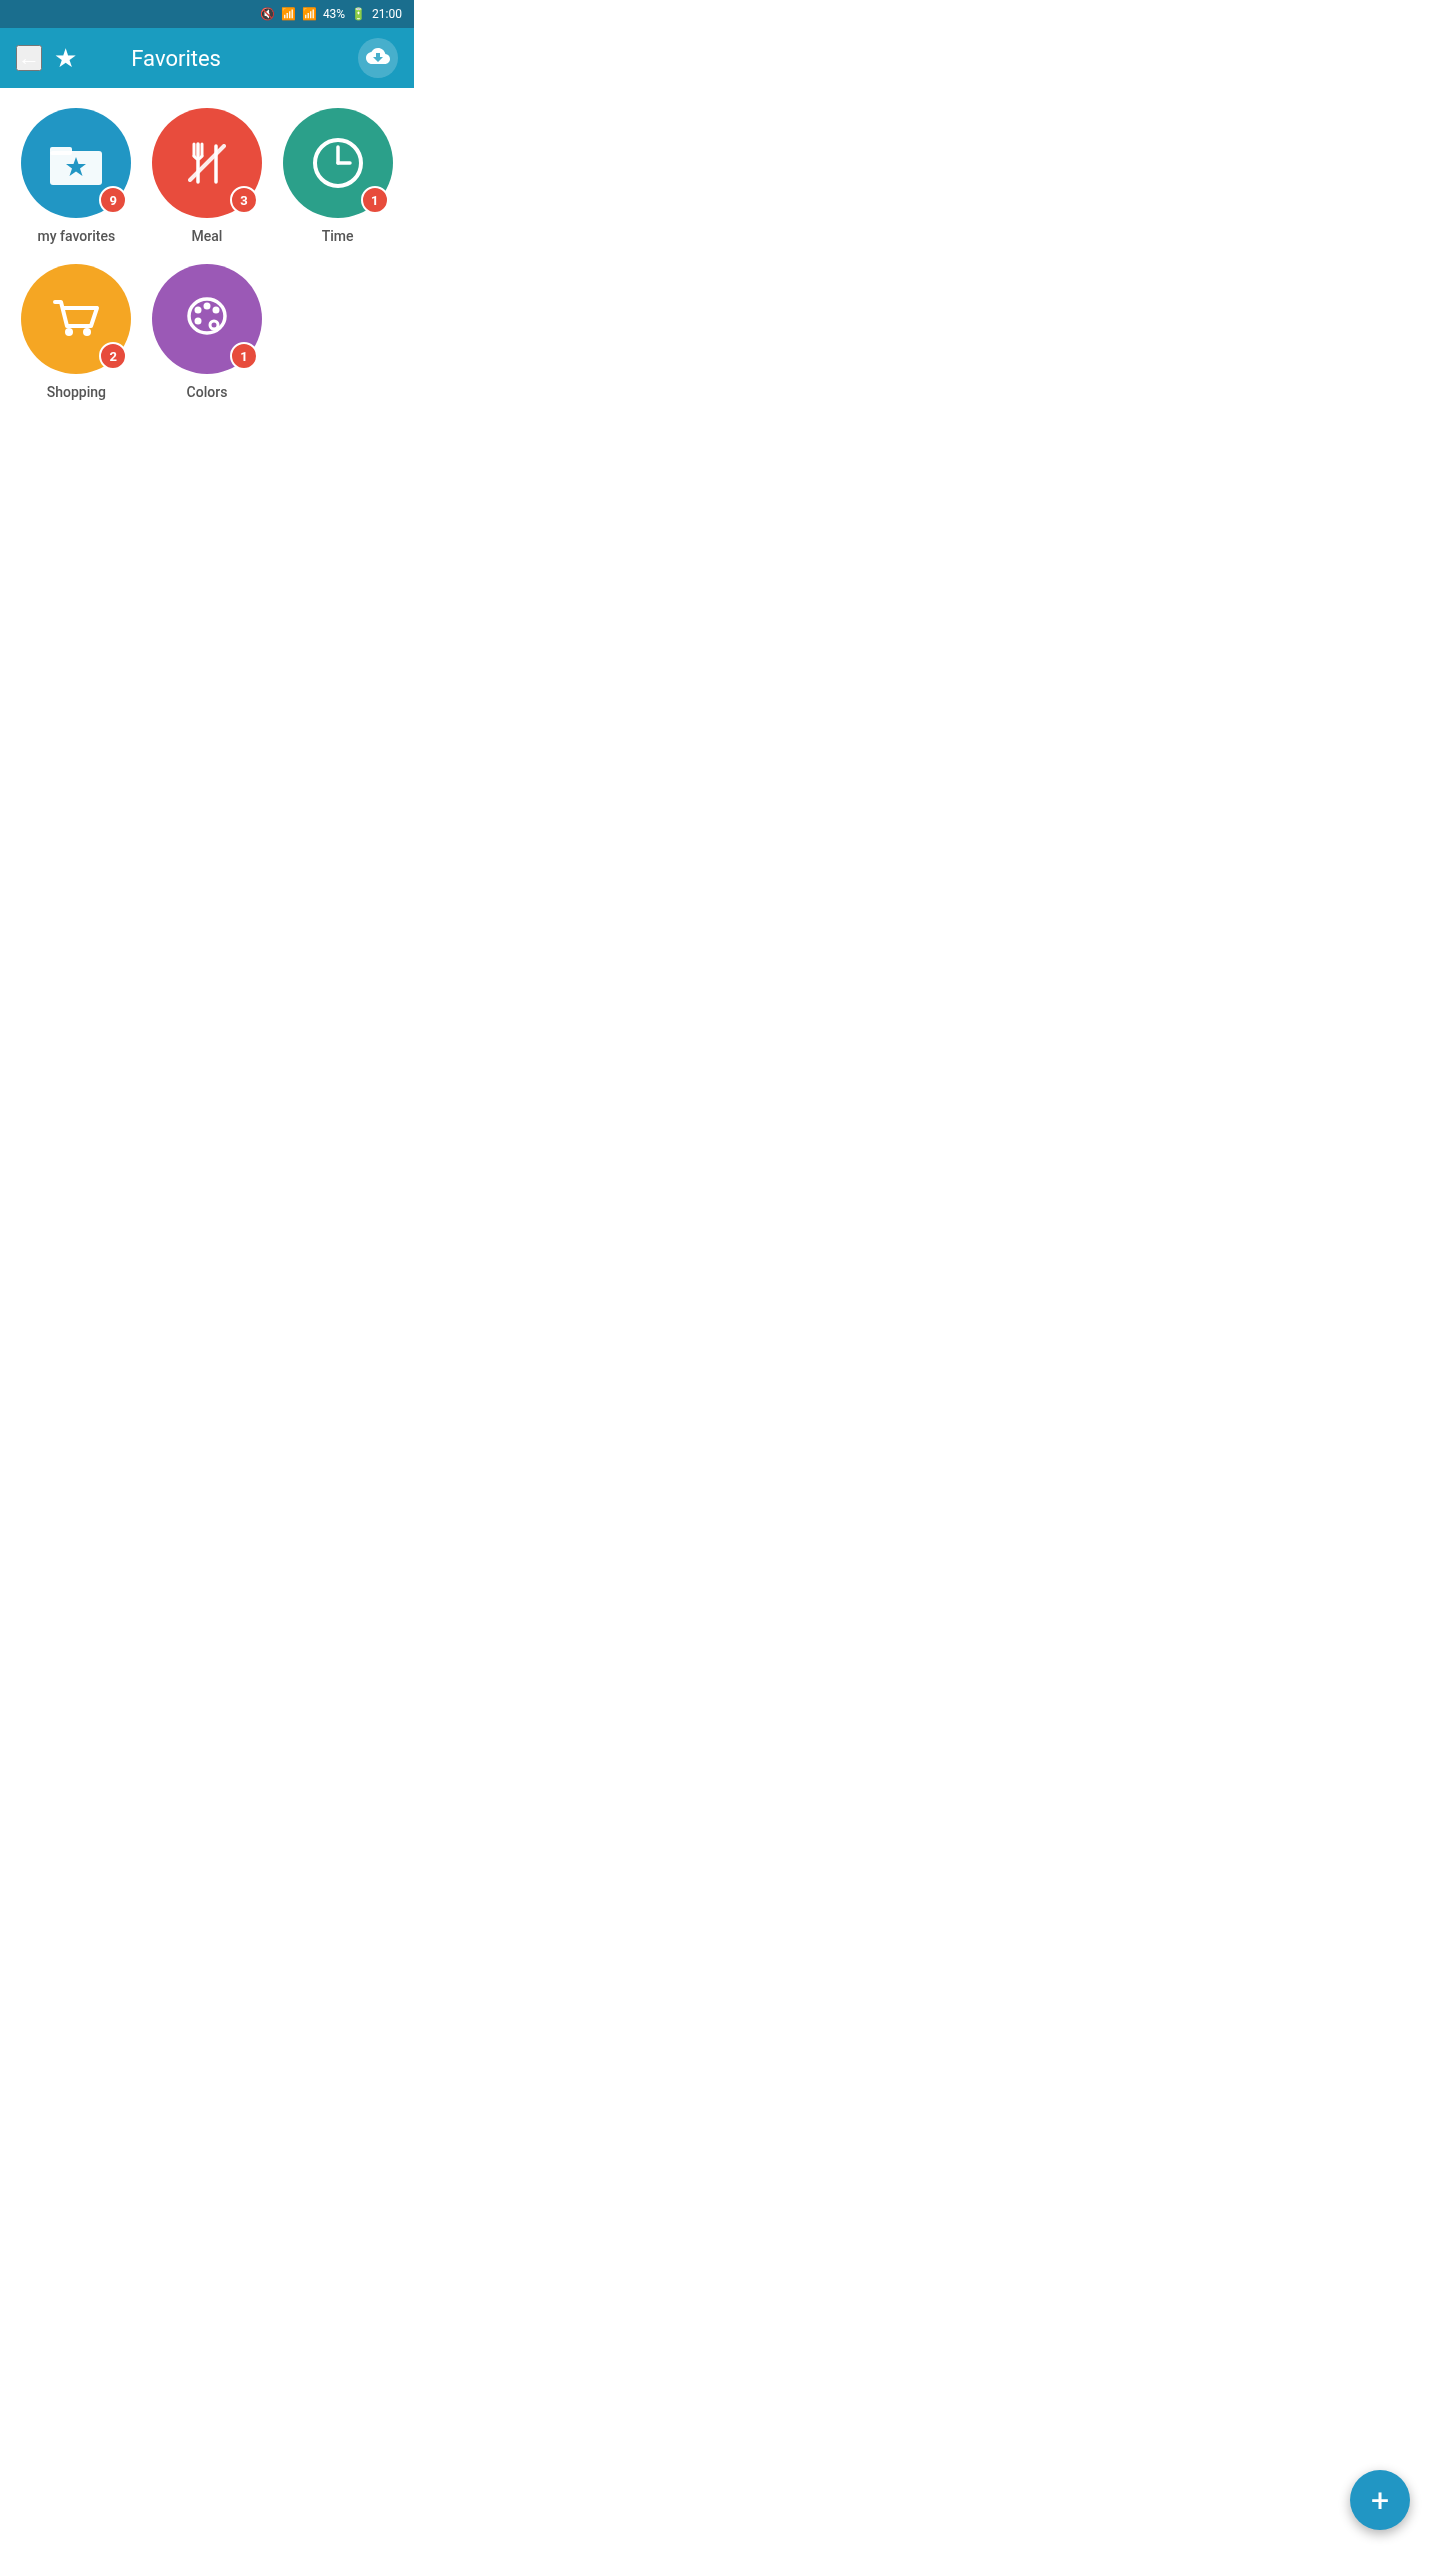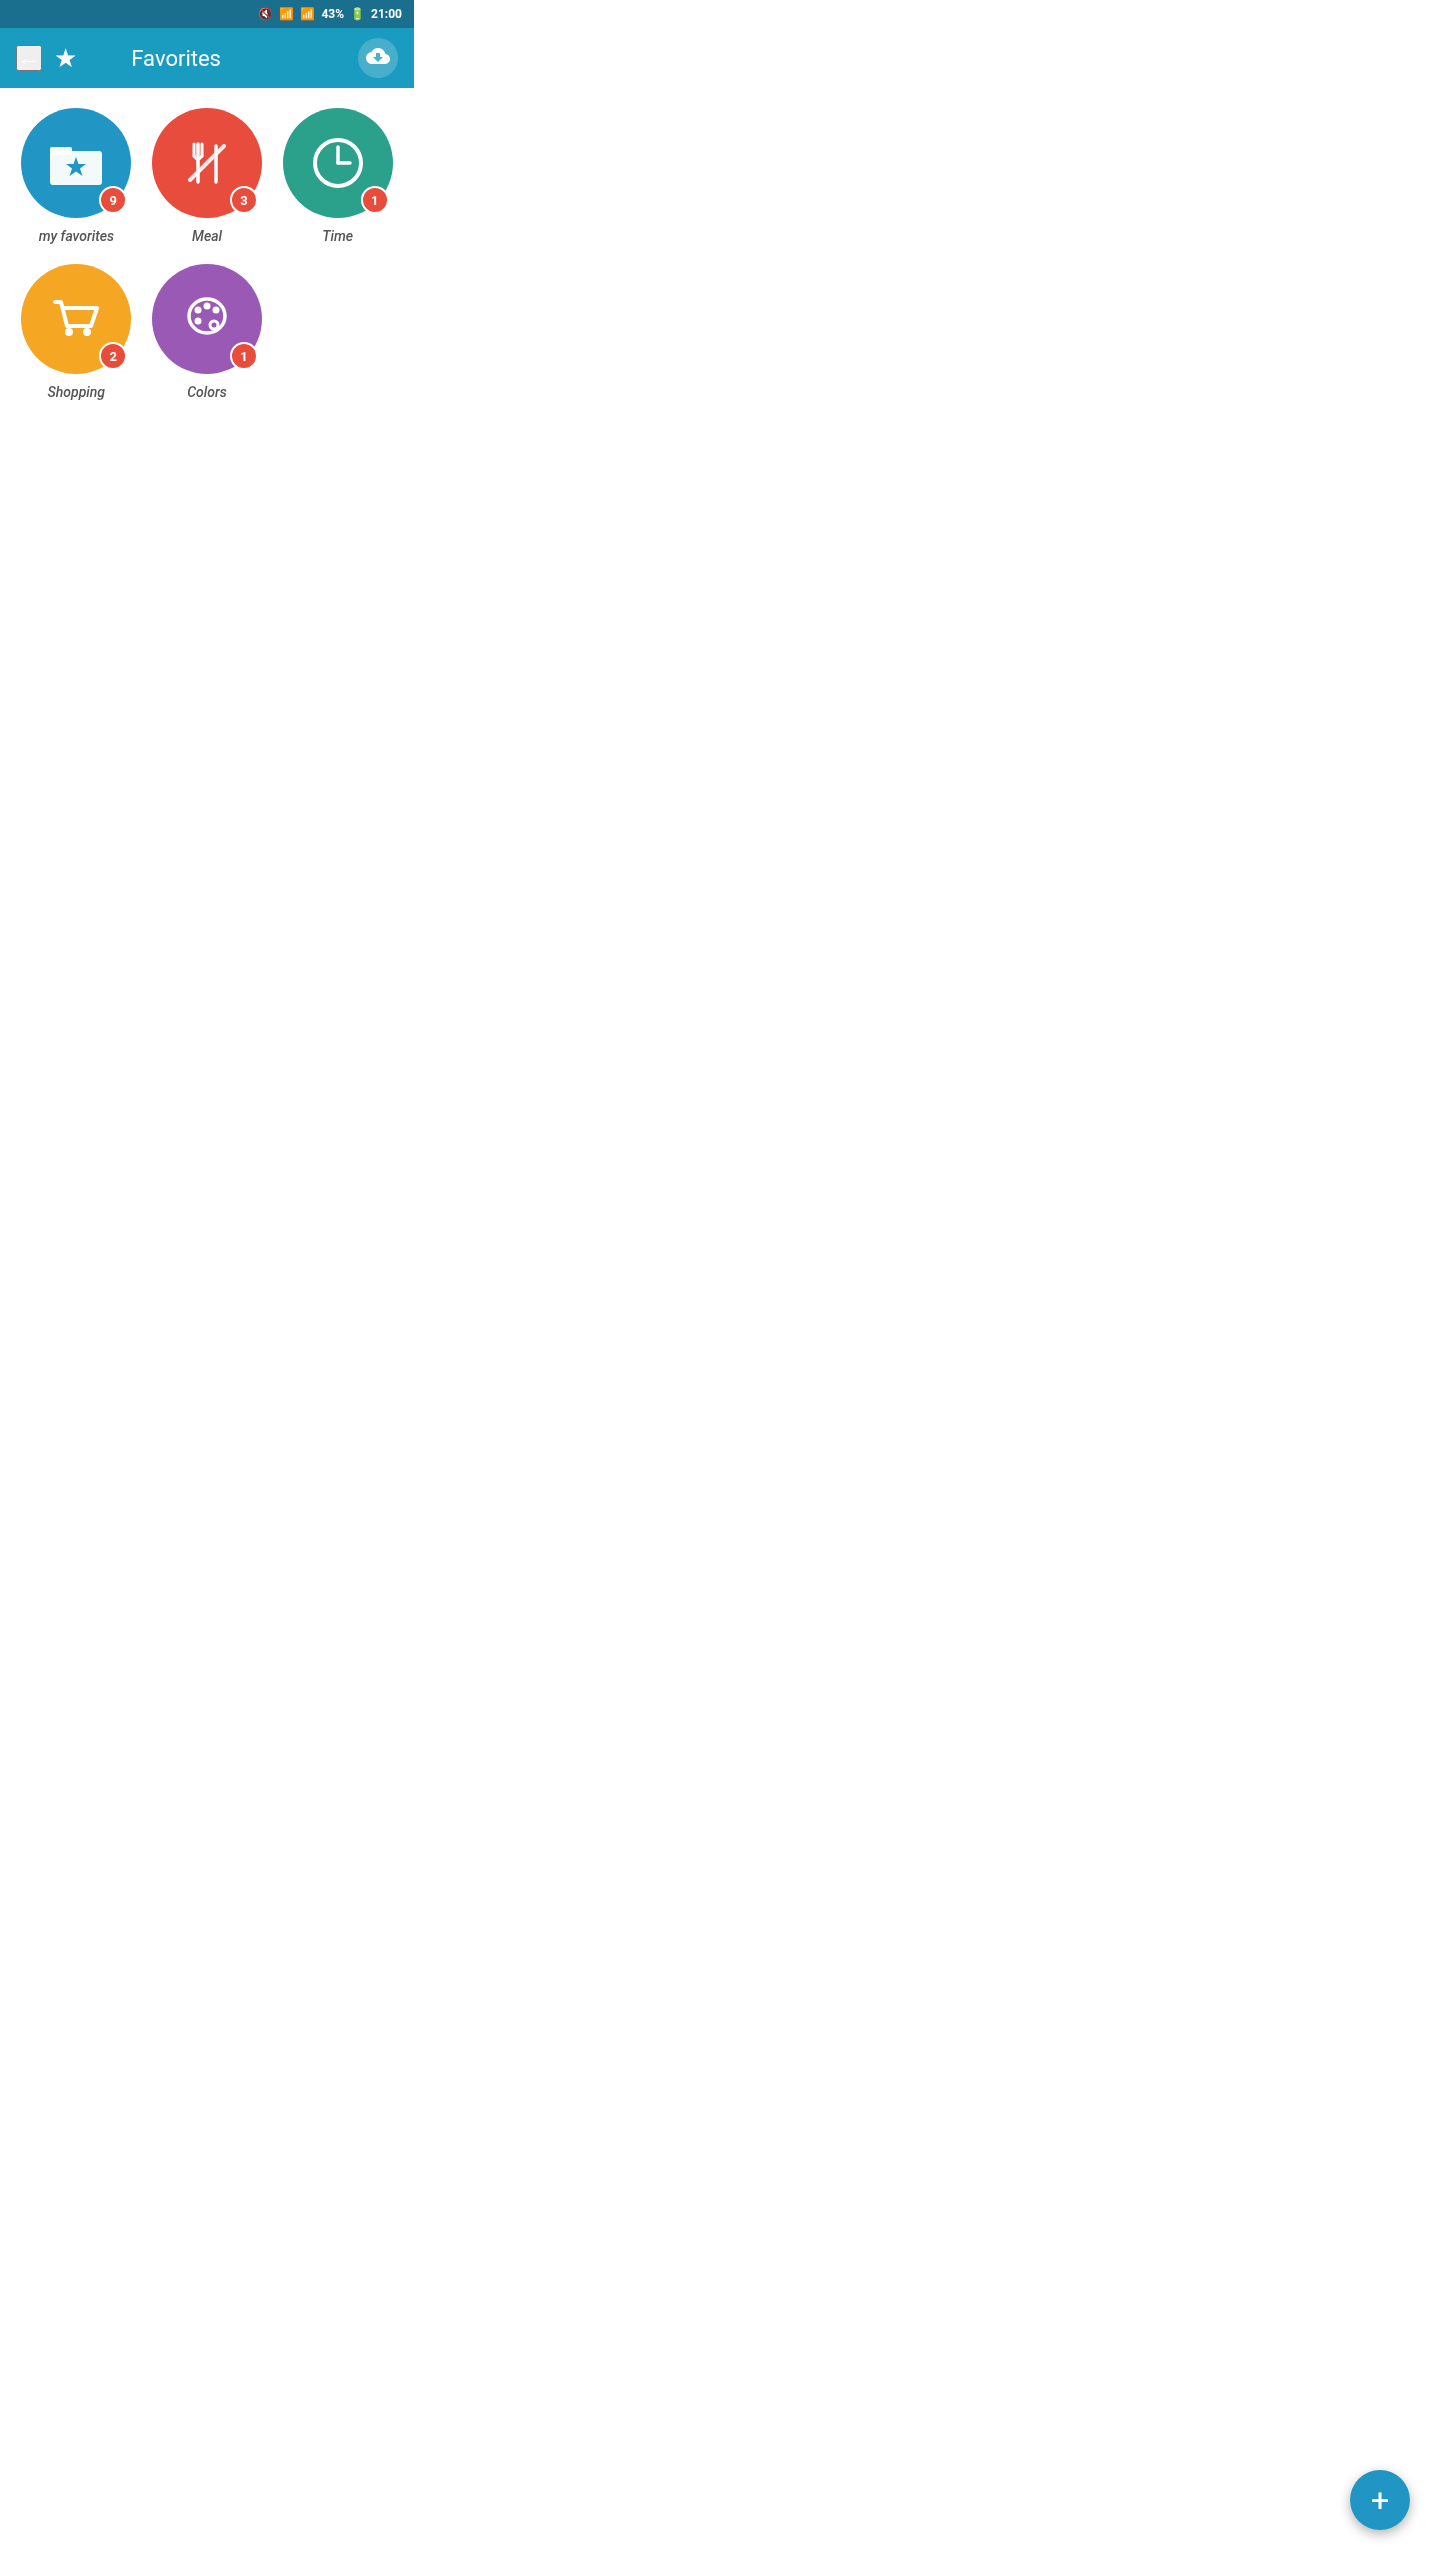--- a/index.html
+++ b/index.html
@@ -24,21 +24,21 @@
       display: flex;
       align-items: center;
       justify-content: flex-end;
       padding: 0 12px;
       gap: 6px;
     }
 
     .status-bar-text {
       color: white;
       font-size: 12px;
-      font-weight: 700;
+      font-weight: 400;
     }
 
     .status-icon {
       color: white;
       font-size: 12px;
     }
 
     
     .app-bar {
       background: #1a9cc0;
@@ -152,21 +152,20 @@
       align-items: center;
       justify-content: center;
       border: 2px solid white;
     }
 
     .item-label {
       font-size: 14px;
       color: #555;
       font-weight: 500;
       text-align: center;
-      font-style: italic;
     }
 
     
     .folder-star-icon {
       position: relative;
       display: flex;
       align-items: center;
       justify-content: center;
     }
 

